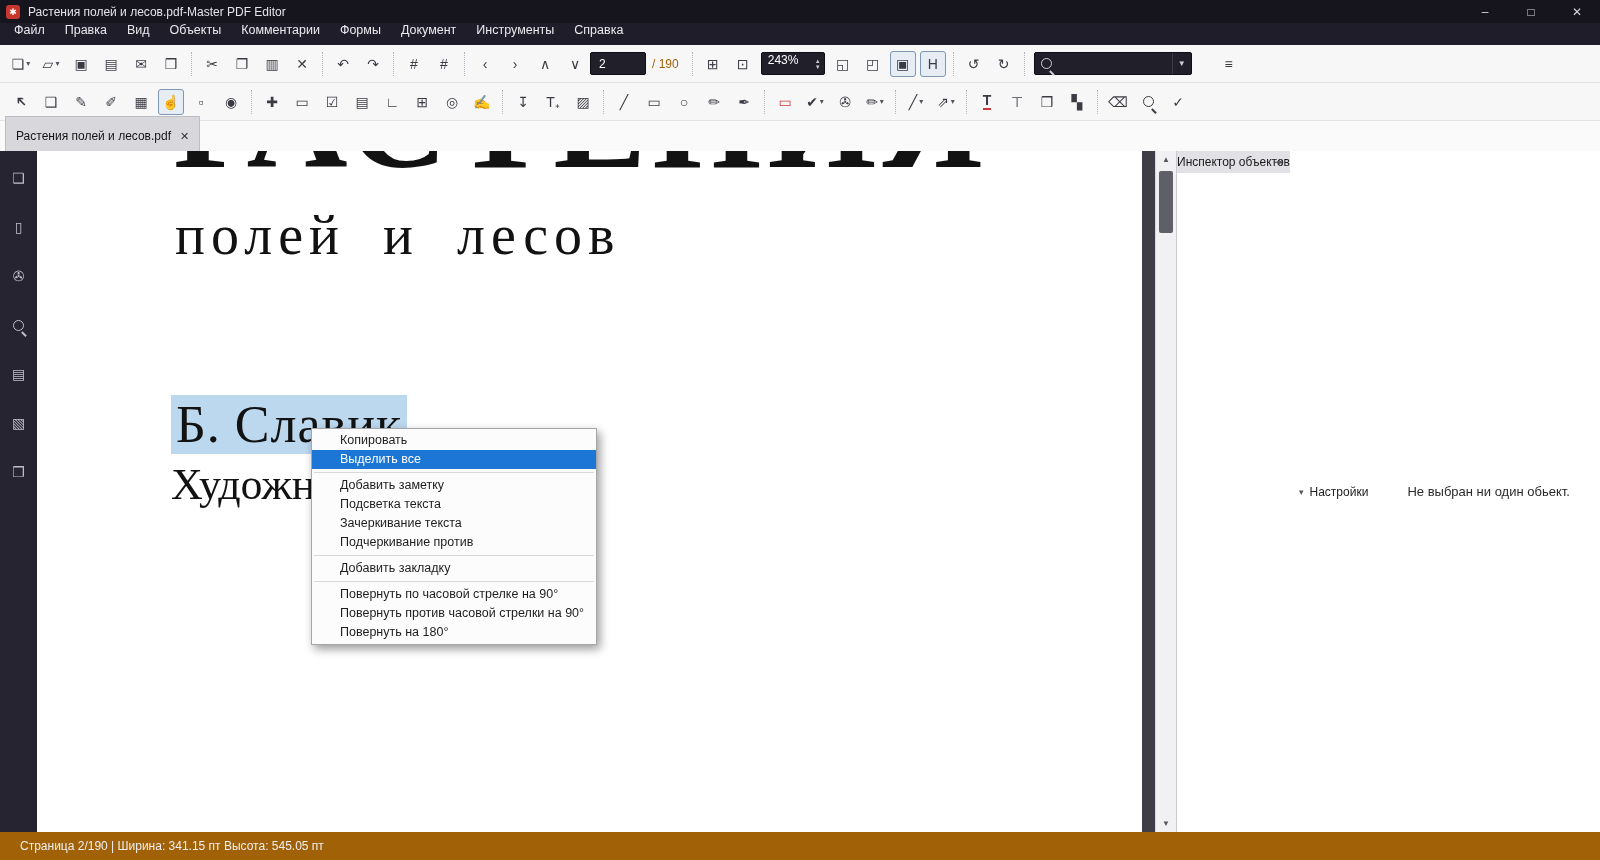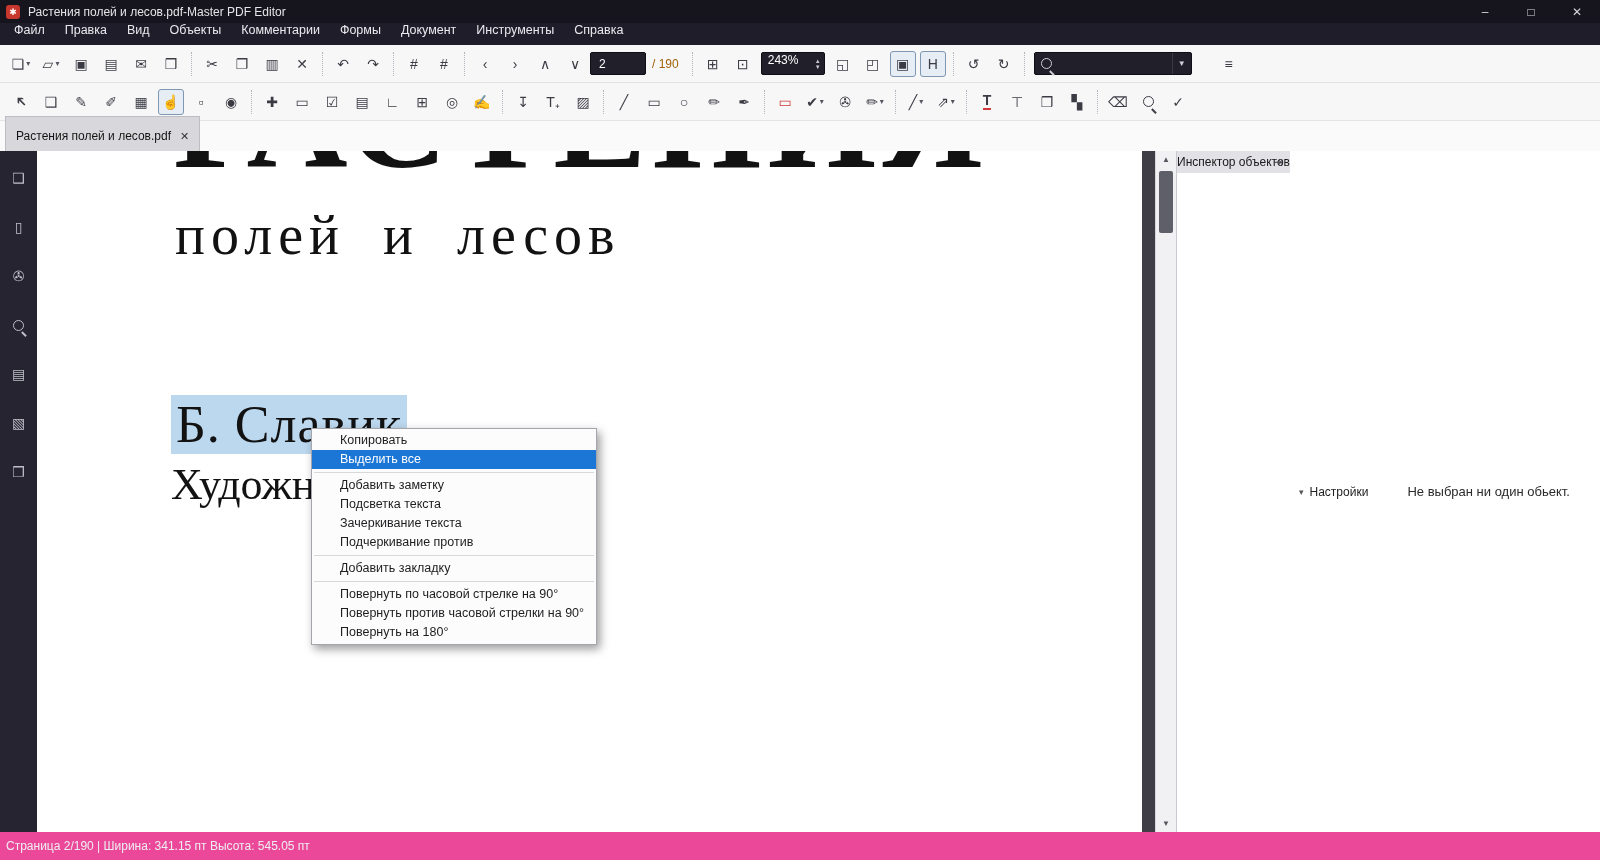--- a/index.html
+++ b/index.html
@@ -83,22 +83,22 @@
   
   .right-panel { width:424px; background:#ffffff; border-left:1px solid #c9c9cf; display:flex; flex-direction:row; flex:0 0 424px; }
   .panel-header { height:22px; background:#e2e2e6; display:flex; align-items:center; justify-content:center;
                   font-size:12px; color:#1a1a1a; position:relative; }
   .panel-pin { position:absolute; right:7px; top:0; height:100%; display:flex; align-items:center; color:#44444c; font-size:12px; }
   .settings-row { padding:5px 9px; font-size:12px; color:#222; display:flex; align-items:center; gap:6px; }
   .settings-row .tri { font-size:9px; color:#555; }
   .panel-body { flex:1; display:flex; align-items:center; justify-content:center; font-size:13px; color:#2b2b2b; }
 
   
-  .statusbar { height:28px; background:#ec4899; color:#eeeef2; font-size:12px; display:flex; align-items:center;
-               padding-left:6px; flex:0 0 28px; }
+  .statusbar { height:28px; background:#a16207; color:#eeeef2; font-size:12px; display:flex; align-items:center;
+               padding-left:20px; flex:0 0 28px; }
 </style>
 </head>
 <body>
 
 <div class="window">
 
   <div class="titlebar">
     <div class="app-logo">✱</div>
     <div class="title">Растения полей и лесов.pdf-Master PDF Editor</div>
     <div class="win-controls">

